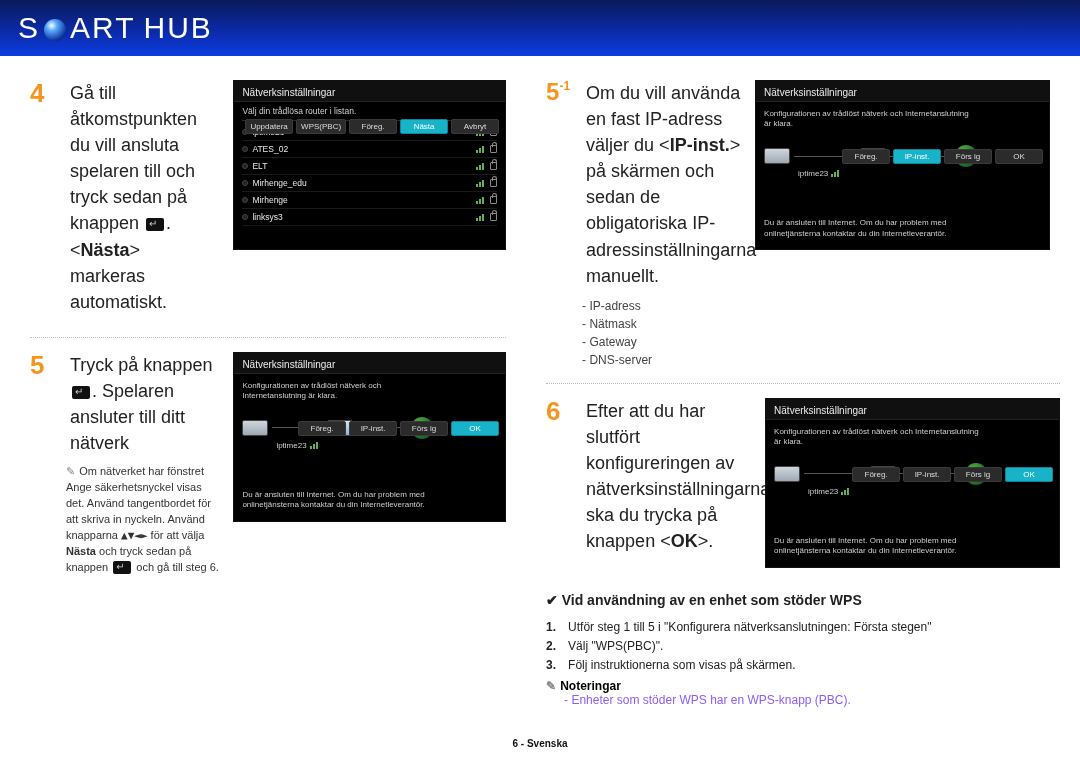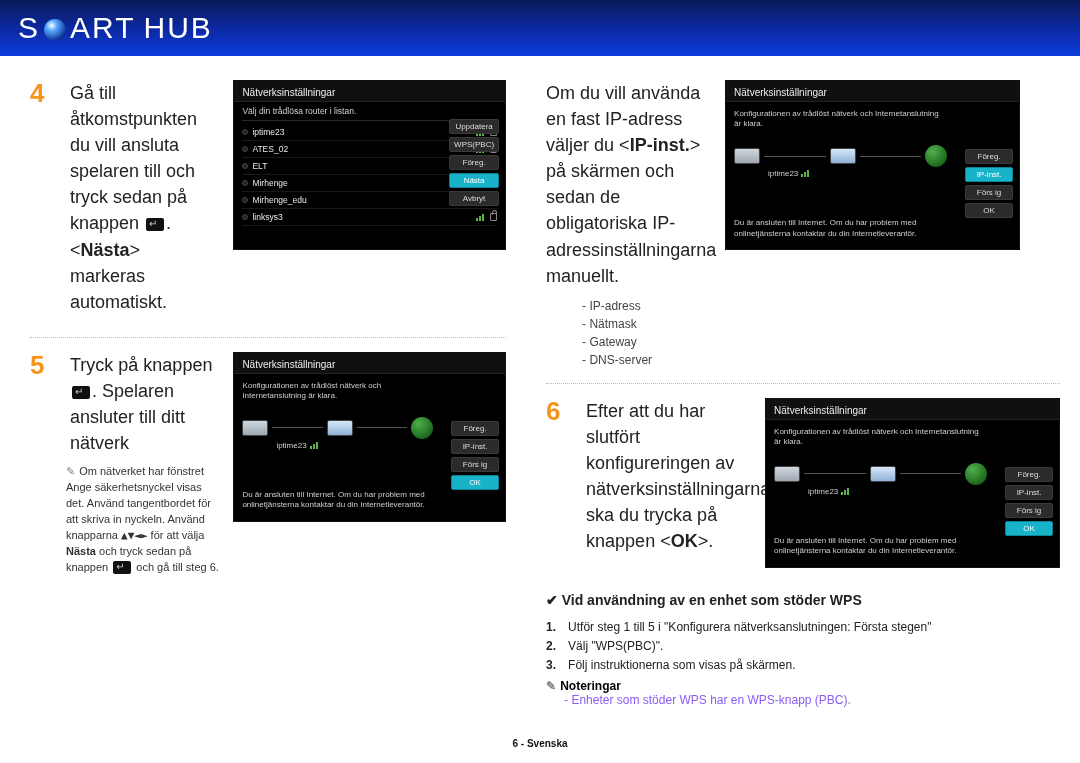--- a/index.html
+++ b/index.html
@@ -29,21 +29,21 @@
   .netlist { padding:3px 8px 0; }
   .net-item { display:flex; align-items:center; gap:4px; padding:3px 0; border-bottom:1px solid #1a1a1a; font-size:8.5px; }
   .net-item .dot { width:6px; height:6px; border-radius:50%; background:#222; border:1px solid #444; }
   .net-item .bars { margin-left:auto; display:flex; gap:1px; align-items:flex-end; }
   .net-item .bars span { width:2px; background:#5fb24a; }
   .net-item .bars span:nth-child(1){height:3px}
   .net-item .bars span:nth-child(2){height:5px}
   .net-item .bars span:nth-child(3){height:7px}
   .net-item .lock { width:7px; height:8px; border:1px solid #888; border-radius:1px; margin-left:2px; position:relative; }
   .net-item .lock::before { content:""; position:absolute; top:-4px; left:1px; width:3px; height:4px; border:1px solid #888; border-bottom:none; border-radius:3px 3px 0 0; }
-  .btn-col { position:absolute; right:6px; top:38px; display:flex; flex-direction:column; gap:3px; }
+  .btn-col { position:absolute; right:6px; top:38px; display:flex; flex-direction:row; gap:3px; }
   .btn-col.low { top:68px; }
   .mini-btn { background:#2b2b2b; color:#ddd; font-size:8px; padding:2px 4px; border-radius:2px; text-align:center; min-width:48px; border:1px solid #3a3a3a; }
   .mini-btn.hl { background:#19b3c9; color:#fff; border-color:#0e8698; }
   .connected-line { position:absolute; left:8px; right:72px; top:64px; display:flex; align-items:center; gap:4px; }
   .dev { width:26px; height:16px; background:#222; border:1px solid #444; border-radius:2px; }
   .dev.pc { background:linear-gradient(#cfd6dd,#9fa8b2); }
   .dev.router { background:linear-gradient(#d6e6f7,#8fb2d6); }
   .globe { width:22px; height:22px; border-radius:50%; background:radial-gradient(circle at 35% 30%,#4fb04a 0%,#1e6a1e 70%,#0c3a0c 100%); }
   .conn-wire { flex:1; height:1px; background:#555; }
   .ssid-under { position:absolute; left:42px; top:88px; font-size:8px; color:#cfcfcf; display:flex; align-items:center; gap:3px; }
@@ -122,31 +122,31 @@
                 <span>ELT</span>
                 <span class="bars">
                   <span></span>
                   <span></span>
                   <span></span>
                 </span>
                 <span class="lock"></span>
               </div>
             <div class="net-item">
                 <span class="dot"></span>
+                <span>Mirhenge_edu</span>
+                <span class="bars">
+                  <span></span>
+                  <span></span>
+                  <span></span>
+                </span>
+                <span class="lock"></span>
+              </div>
+            <div class="net-item">
+                <span class="dot"></span>
                 <span>Mirhenge</span>
-                <span class="bars">
-                  <span></span>
-                  <span></span>
-                  <span></span>
-                </span>
-                <span class="lock"></span>
-              </div>
-            <div class="net-item">
-                <span class="dot"></span>
-                <span>Mirhenge_edu</span>
                 <span class="bars">
                   <span></span>
                   <span></span>
                   <span></span>
                 </span>
                 <span class="lock"></span>
               </div>
             <div class="net-item">
                 <span class="dot"></span>
                 <span>linksys3</span>
@@ -209,20 +209,21 @@
             <div class="mini-btn hl">OK</div>
           </div>
         </div>
       </div>
     </div>
 
     <div class="col">
       <div class="screenshot-row">
         <div style="max-width:195px">
           <div class="step">
+            <div class="num sub"><span>5</span><span class="sup">-1</span></div>
             <div class="step-body">
               <span>Om du vill använda en fast IP-adress väljer du &lt;</span><b>IP-inst.</b><span>&gt; på skärmen och sedan de obligatoriska IP-adressinställningarna manuellt.</span>
             </div>
           </div>
           <div class="sublist" style="margin-left:36px">
             <div>IP-adress</div>
             <div>Nätmask</div>
             <div>Gateway</div>
             <div>DNS-server</div>
           </div>

